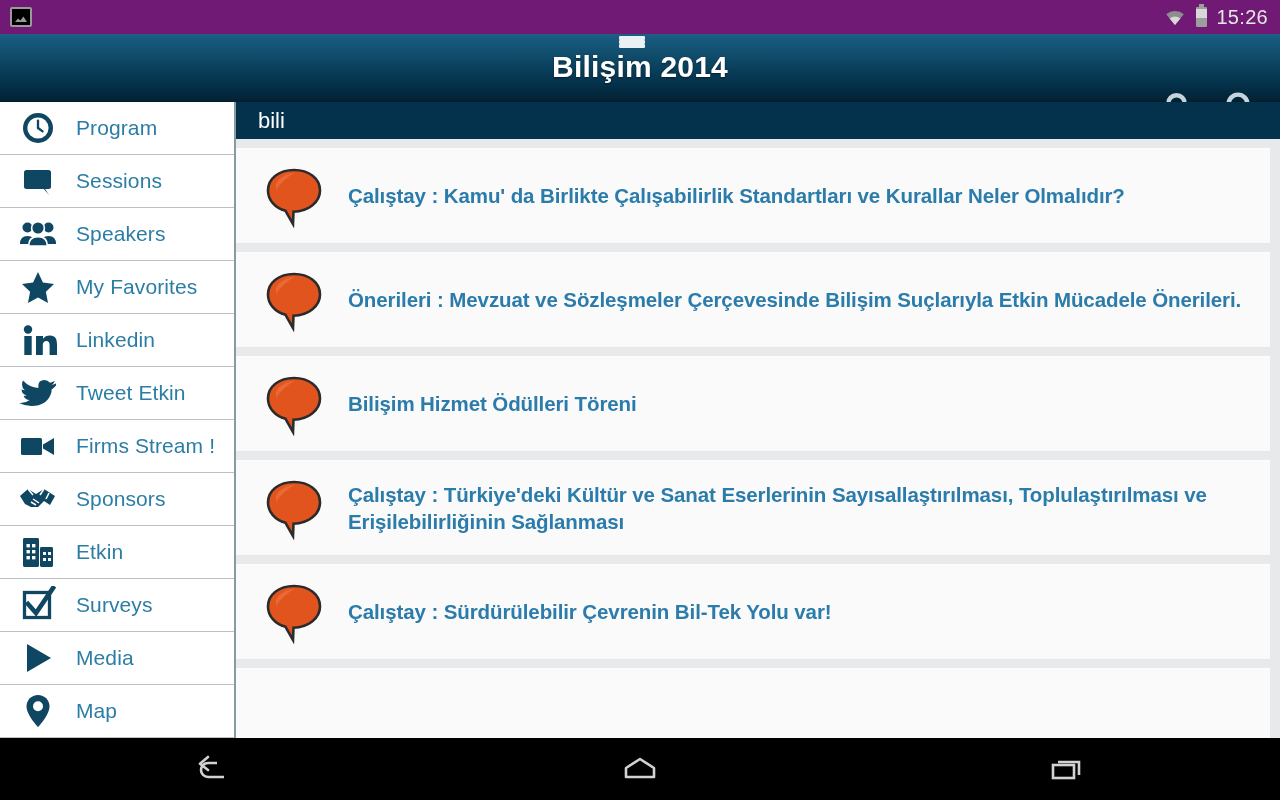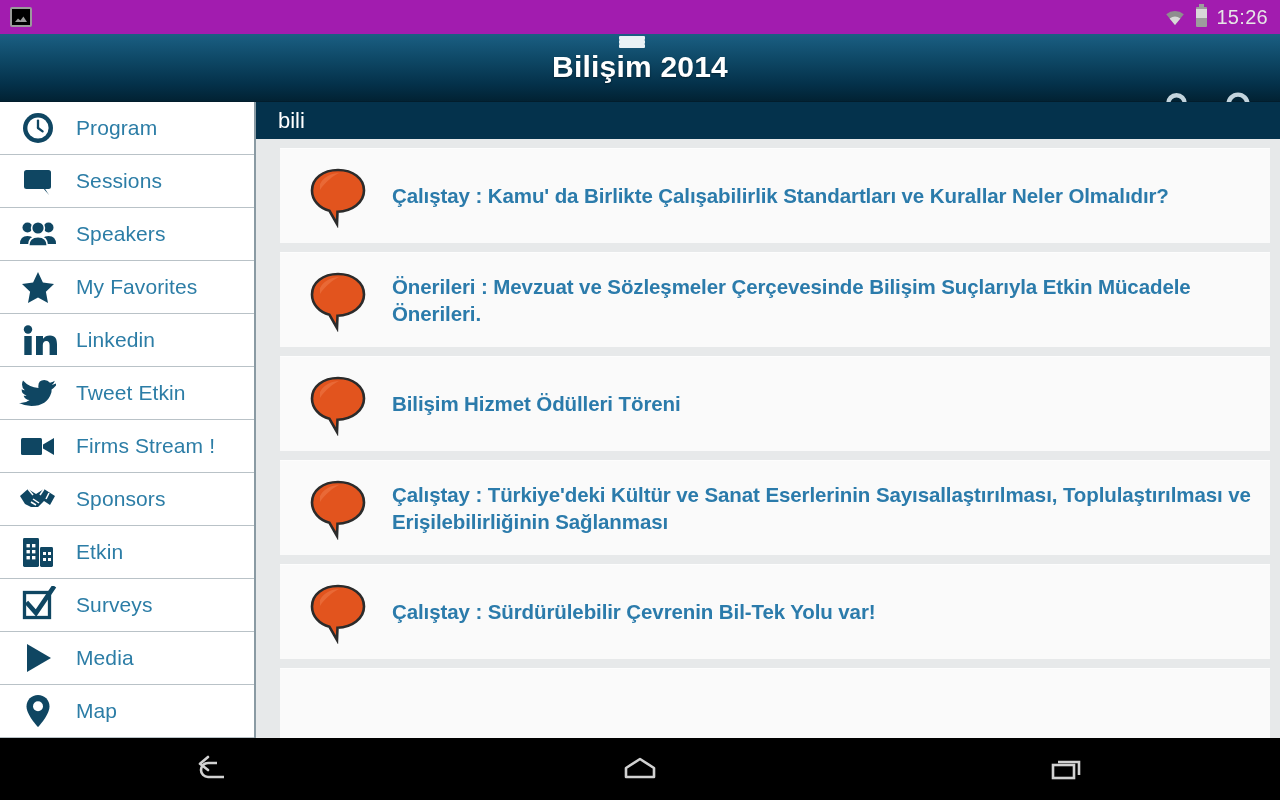--- a/index.html
+++ b/index.html
@@ -7,21 +7,21 @@
     width: 1280px; height: 800px;
     background: #000;
     font-family: "Liberation Sans", sans-serif;
     overflow: hidden;
   }
   .screen { position: relative; width: 1280px; height: 800px; background: #000; }
 
   
   .statusbar {
     position: absolute; top: 0; left: 0; width: 1280px; height: 34px;
-    background: #a21caf; display: flex; align-items: center;
+    background: #701a75; display: flex; align-items: center;
   }
   .sb-left { display: flex; align-items: center; padding-left: 10px; }
   .sb-shot {
     width: 22px; height: 20px; border: 2px solid #9a9a9a; border-radius: 2px;
     position: relative; background: #000;
   }
   .sb-shot::after {
     content: ""; position: absolute; left: 3px; bottom: 3px; width: 12px; height: 6px;
     background: #9a9a9a;
     clip-path: polygon(0 100%, 25% 40%, 45% 75%, 70% 10%, 100% 100%);
@@ -62,21 +62,21 @@
   .icon-btn { width: 52px; height: 52px; display: flex; align-items: center; justify-content: center; cursor: pointer; }
 
   
   .content {
     position: absolute; top: 102px; left: 0; width: 1280px; height: 636px;
     display: flex; background: #e7e9ea;
   }
 
   
   .sidebar {
-    width: 256px; height: 100%; background: #ffffff;
+    width: 236px; height: 100%; background: #ffffff;
     border-right: 2px solid #8a9aa3; overflow: hidden;
   }
   .side-item {
     height: 53px; display: flex; align-items: center;
     border-bottom: 1px solid #b9c2c7; background: #ffffff; cursor: pointer;
   }
   .side-icon {
     width: 76px; min-width: 76px; display: flex; align-items: center; justify-content: center;
     color: #0f4662;
   }
@@ -84,21 +84,21 @@
 
   
   .main { flex: 1; height: 100%; position: relative; background: #e7e9ea; overflow: hidden; }
   .search-header {
     height: 37px; background: #043css; background: #04324c;
     display: flex; align-items: center; padding-left: 22px;
   }
   .search-text { color: #ffffff; font-size: 22px; }
   .results { padding: 0; }
   .result-card {
-    background: #fafafa; margin: 9px 10px 0 24px; min-height: 95px;
+    background: #fafafa; margin: 9px 10px 0 0; min-height: 95px;
     display: flex; align-items: center; padding: 8px 14px 8px 26px;
     border-top: 1px solid #fdfdfd; cursor: pointer;
   }
   .bubble { width: 64px; min-width: 64px; height: 64px; position: relative; margin-right: 22px; }
   .result-title {
     color: #2b7bab; font-size: 20.5px; font-weight: bold; line-height: 1.32;
     letter-spacing: -.1px;
   }
 
   

